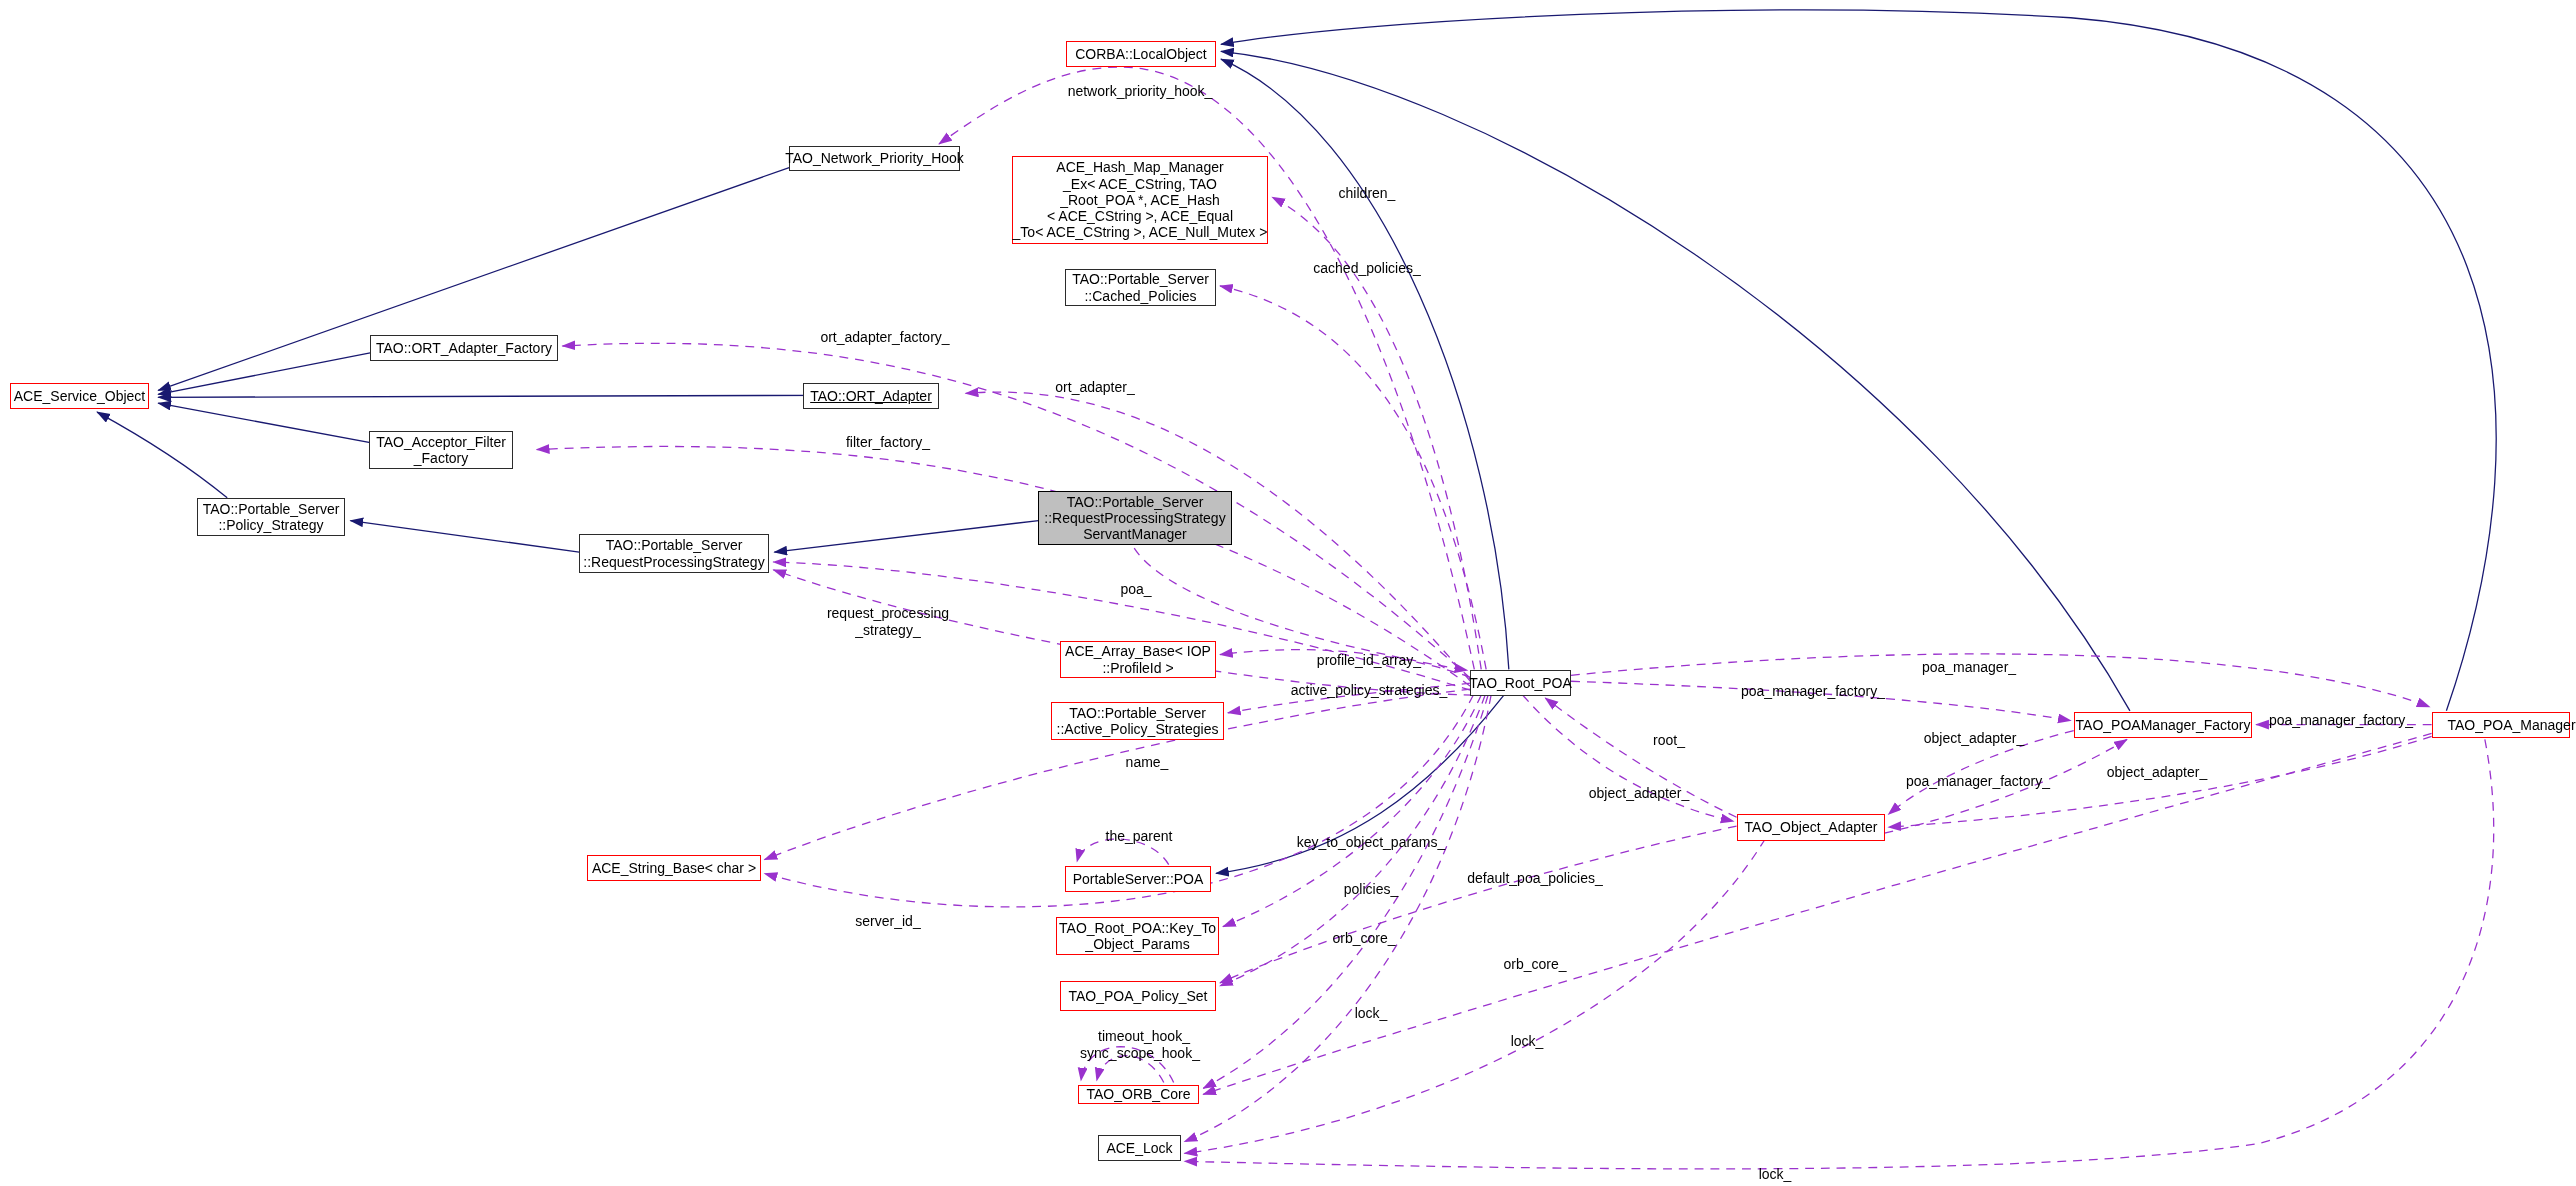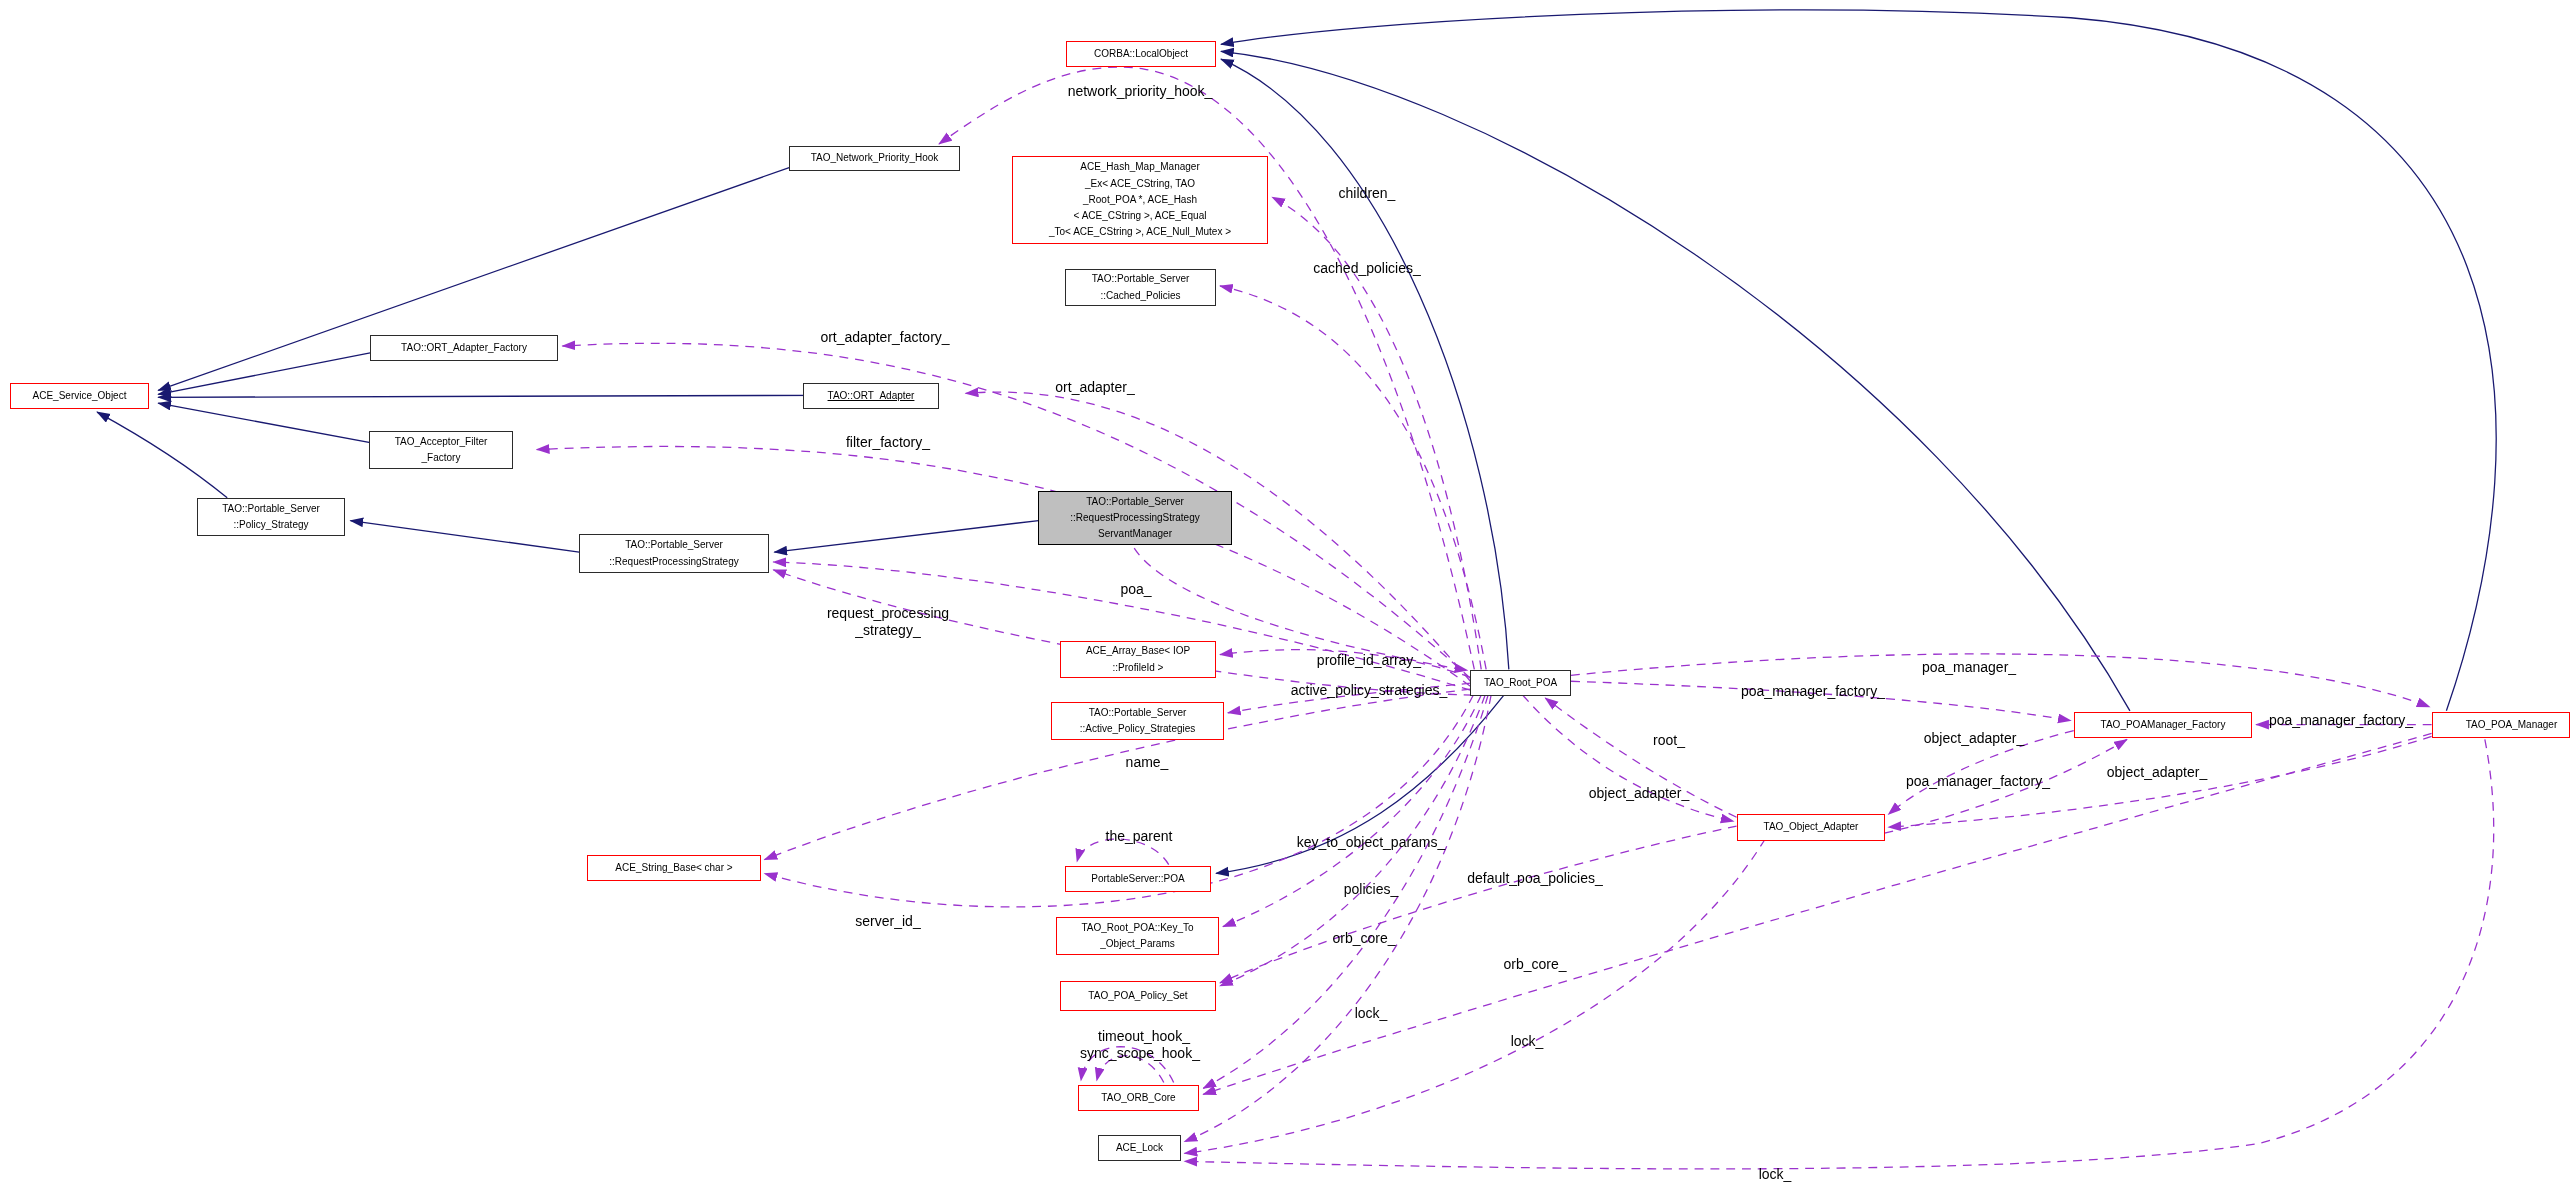--- a/index.html
+++ b/index.html
@@ -1,21 +1,21 @@
 <!DOCTYPE html>
 <html><head>
 <meta charset="utf-8">
 <style>
   html,body{margin:0;padding:0;background:#ffffff;}
   #canvas{position:relative;width:2576px;height:1186px;background:#ffffff;overflow:hidden;
           font-family:"Liberation Sans","DejaVu Sans",sans-serif;}
   #edges{position:absolute;left:0;top:0;width:2576px;height:1186px;}
   .node{position:absolute;display:flex;flex-direction:column;justify-content:center;align-items:center;
         background:#ffffff;border:1px solid #000000;box-sizing:border-box;
-        font-size:10px;line-height:16.3px;color:#000000;text-align:center;white-space:nowrap;cursor:pointer;}
+        font-size:14px;line-height:16.3px;color:#000000;text-align:center;white-space:nowrap;cursor:pointer;}
   .node.red{border:1px solid #ff0000;}
   .node.black{border:1px solid #2b2b2b;}
   .node.target{background:#bfbfbf;border:1.6px solid #000000;}
   .elabel{position:absolute;transform:translateX(-50%);font-size:14px;color:#000000;white-space:nowrap;}
   path.inh{fill:none;stroke:#191970;stroke-width:1.3px;}
   path.use{fill:none;stroke:#9a32cd;stroke-width:1.3px;stroke-dasharray:9 7;}
 </style>
 </head>
 <body>
 
@@ -139,21 +139,21 @@
     <div class="node red" style="left: 1065px; top: 866px; width: 146px; height: 26px;">
       <div>PortableServer::POA</div>
     </div>
     <div class="node red" style="left: 1056px; top: 917px; width: 163px; height: 38px;">
       <div>TAO_Root_POA::Key_To</div>
       <div>_Object_Params</div>
     </div>
     <div class="node red" style="left: 1060px; top: 981px; width: 156px; height: 30px;">
       <div>TAO_POA_Policy_Set</div>
     </div>
-    <div class="node red" style="left: 1078px; top: 1085px; width: 121px; height: 26px;">
+    <div class="node red" style="left: 1078px; top: 1085px; width: 121px; height: 19px;">
       <div>TAO_ORB_Core</div>
     </div>
     <div class="node black" style="left: 1098px; top: 1135px; width: 83px; height: 26px; text-align: right;">
       <div>ACE_Lock</div>
     </div>
     <div class="node red" style="left: 1737px; top: 814px; width: 148px; height: 27px;">
       <div>TAO_Object_Adapter</div>
     </div>
     <div class="node red" style="left: 2074px; top: 712px; width: 178px; height: 26px;">
       <div>TAO_POAManager_Factory</div>

